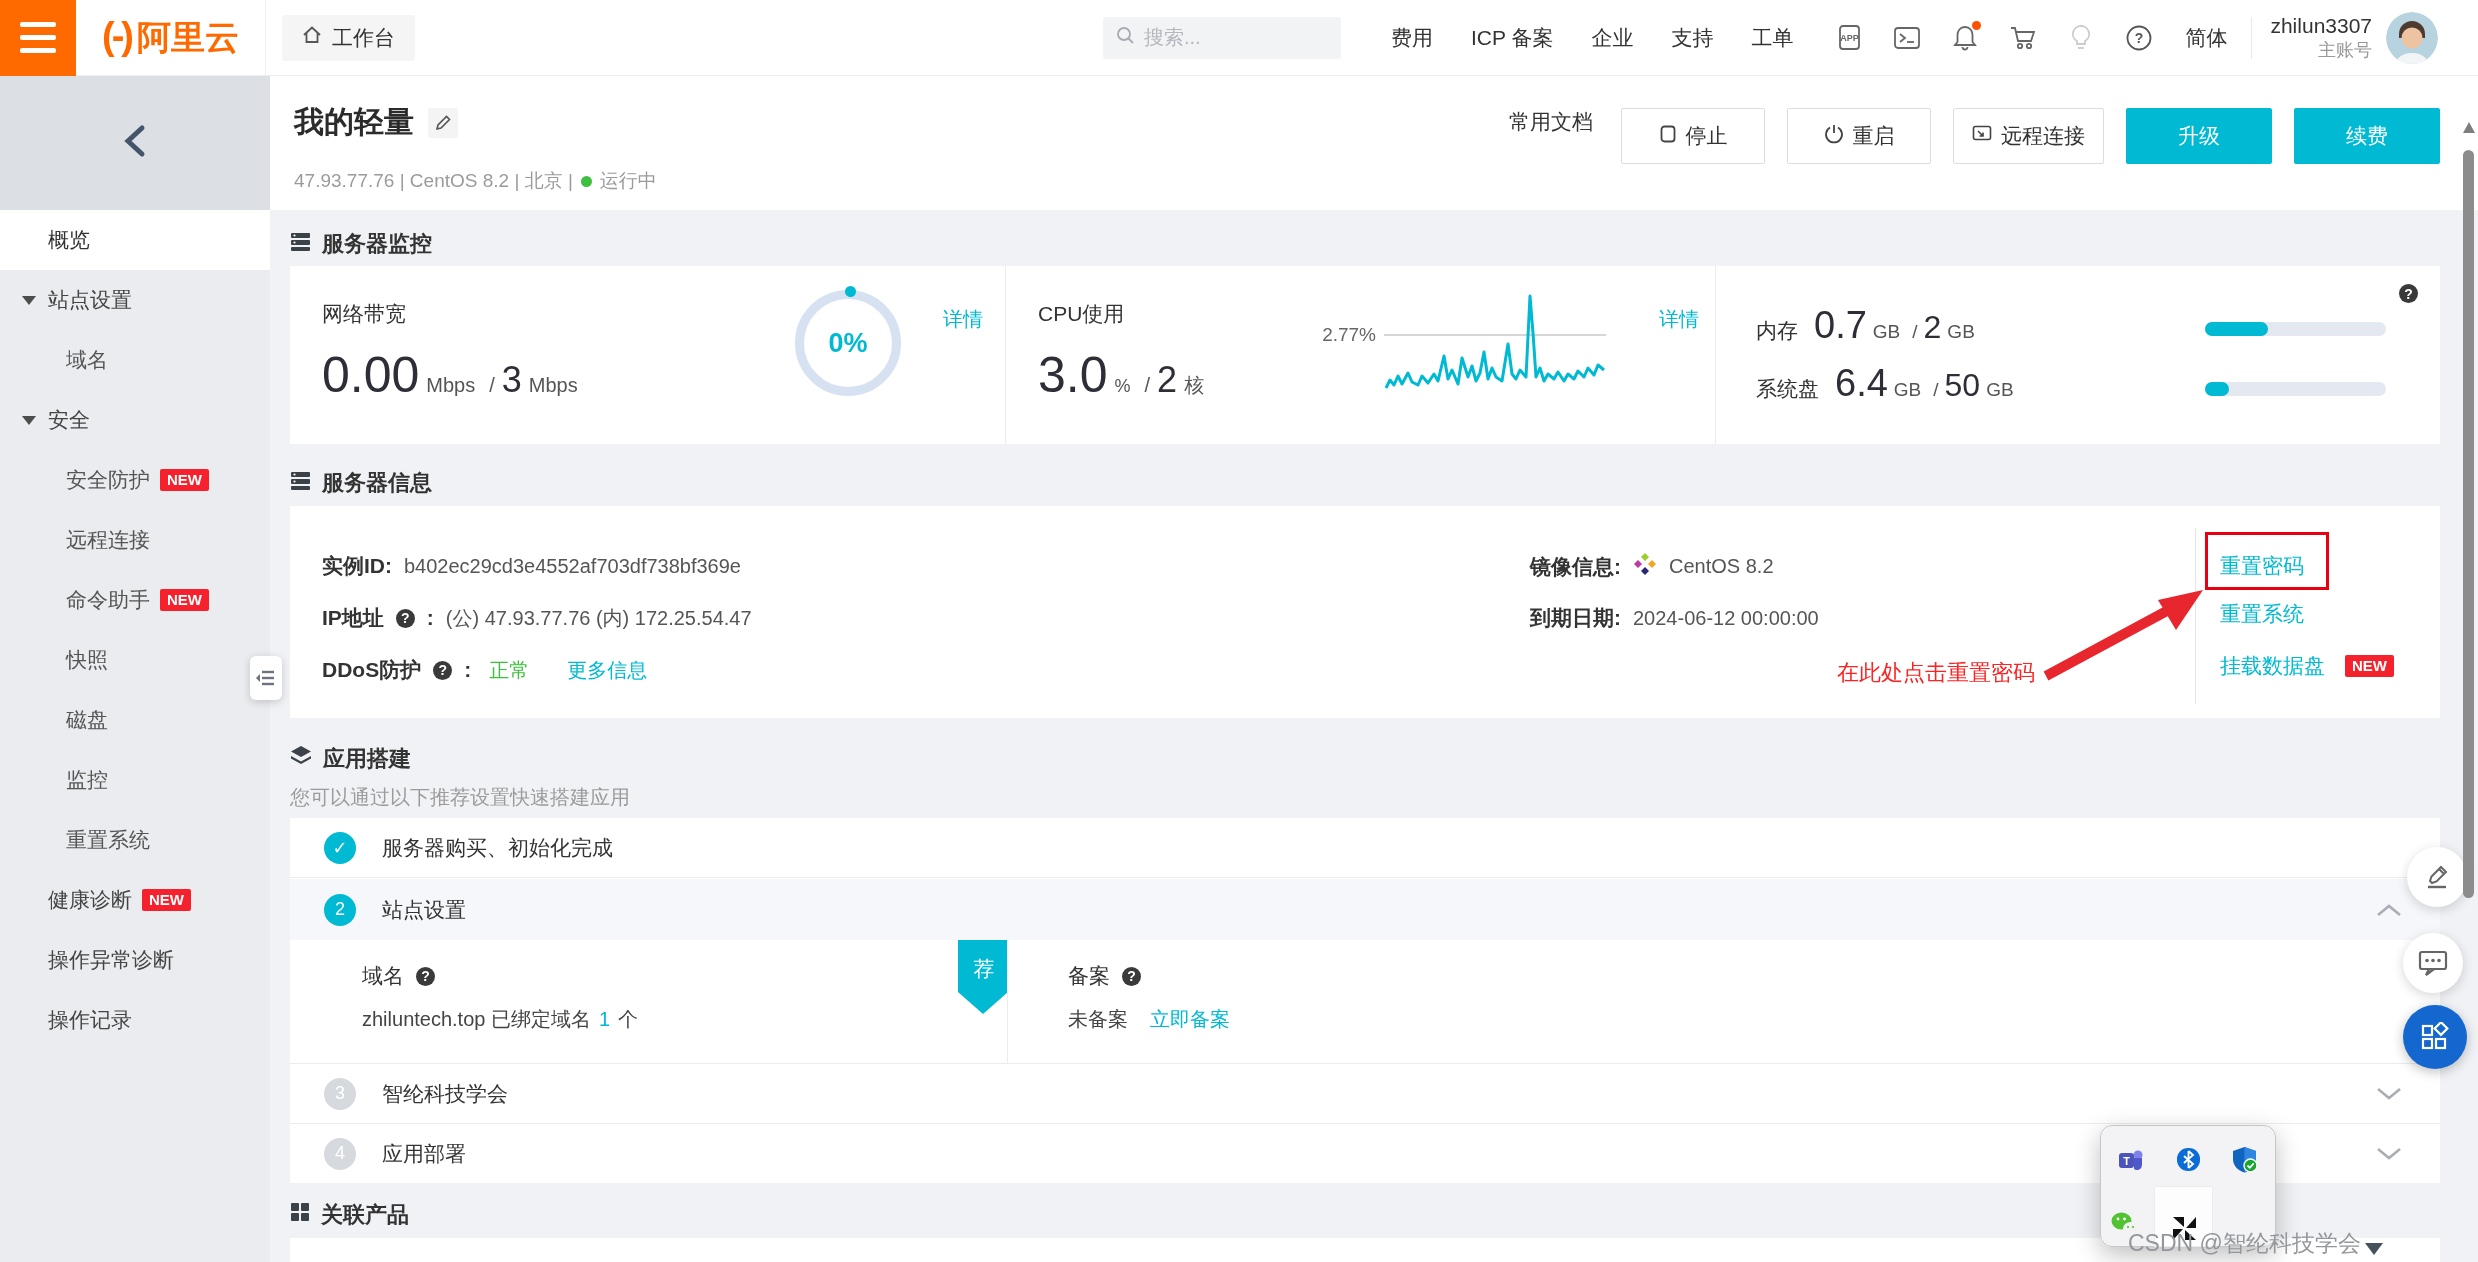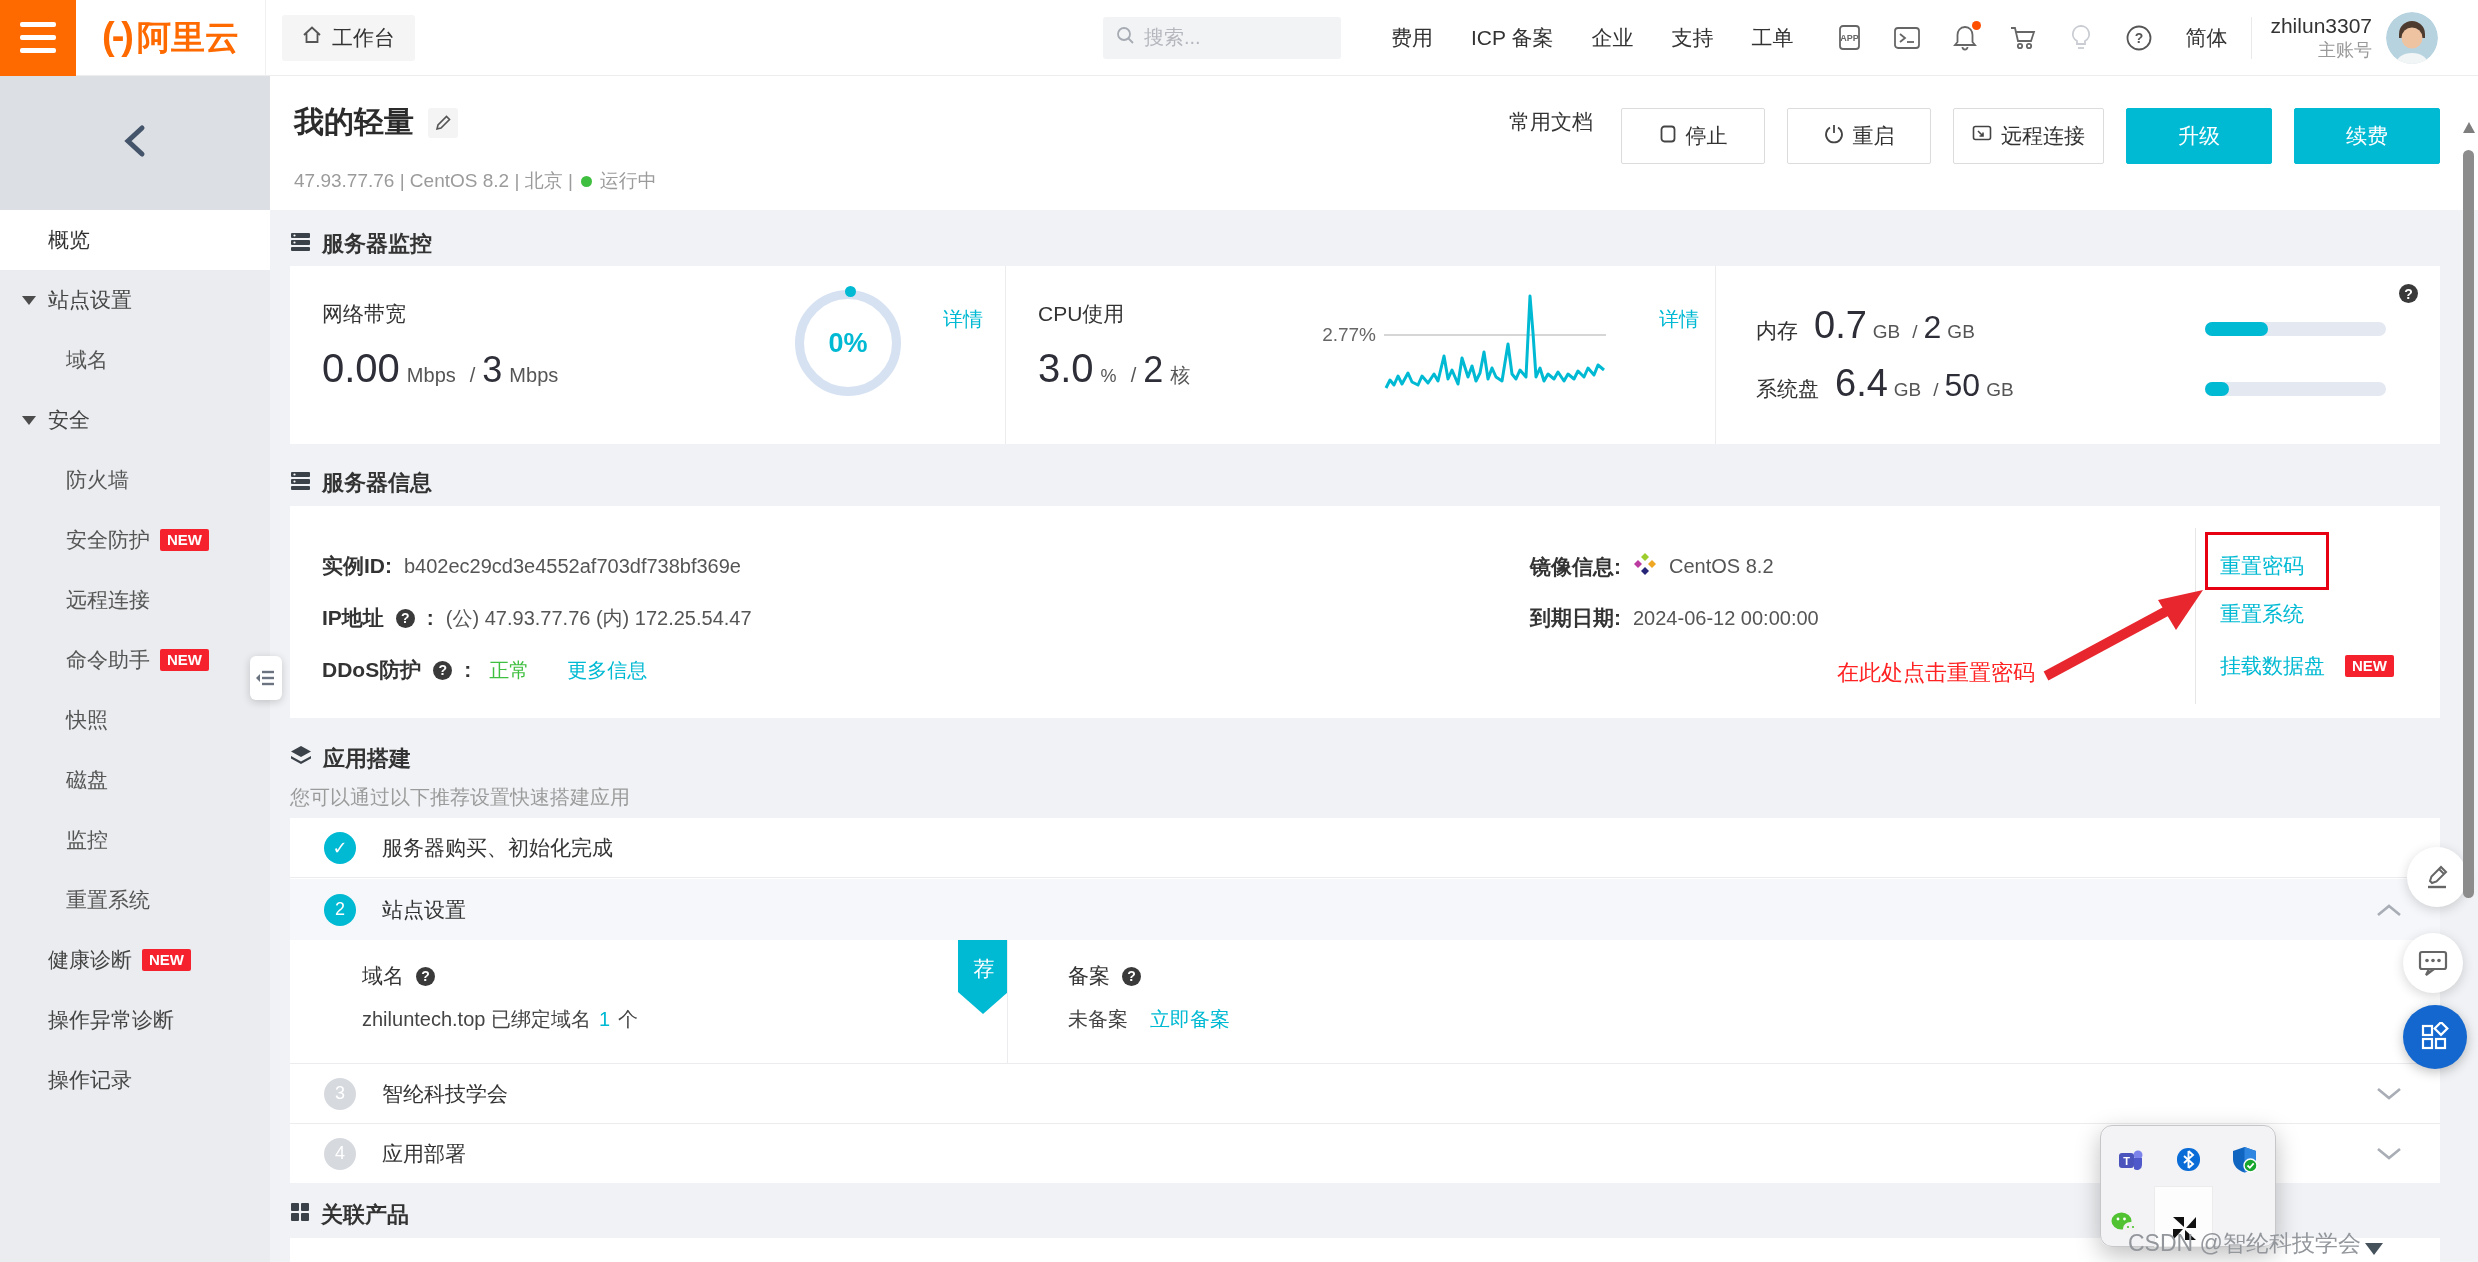--- a/index.html
+++ b/index.html
@@ -58,21 +58,21 @@
   .sec-title{position:absolute;left:20px;display:flex;gap:11px;align-items:center;font-size:22px;color:#333;font-weight:600;}
   .card{position:absolute;left:20px;width:2150px;background:#fff;}
   
   .mon-card{top:190px;height:178px;display:flex;}
   .mcol{position:relative;height:100%;}
   .mcol.c1{width:715px;}
   .mcol.c2{width:710px;border-left:1px solid var(--line);padding-left:24px;}
   .mcol.c3{width:725px;border-left:1px solid var(--line);}
   .mlabel{position:absolute;left:32px;top:34px;font-size:21px;color:#333;}
   .mval{position:absolute;left:32px;top:80px;display:flex;align-items:baseline;}
-  .bignum{font-size:40px;color:#2e2e38;}
+  .bignum{font-size:50px;color:#2e2e38;}
   .mdnum{font-size:36px;color:#2e2e38;}
   .unit{font-size:20px;color:#555;margin:0 7px;}
   .detail{position:absolute;top:40px;font-size:20px;}
   .gauge{position:absolute;left:505px;top:24px;width:106px;height:106px;border:9px solid #d6e2f2;border-radius:50%;display:flex;align-items:center;justify-content:center;}
   .gauge .gdot{position:absolute;left:41px;top:-13px;width:11px;height:11px;border-radius:50%;background:var(--accent);}
   .gauge .gval{font-size:27px;font-weight:bold;color:var(--accent);}
   .spark{position:absolute;left:300px;top:22px;width:310px;height:120px;}
   .spark .ref{position:absolute;left:0;top:36px;width:70px;text-align:right;font-size:19px;color:#666;}
   .pline{position:absolute;left:40px;height:14px;width:181px;background:#e3e8f1;border-radius:7px;left:489px;}
   .pfill{height:100%;background:var(--accent);border-radius:7px;}
@@ -229,23 +229,20 @@
     <div class="s-row group">
         <span class="tri"></span>
         <span>站点设置</span>
       </div>
     <div class="s-row child">
         <span>域名</span>
       </div>
     <div class="s-row group">
         <span class="tri"></span>
         <span>安全</span>
-      </div>
-    <div class="s-row child">
-        <span>防火墙</span>
       </div>
     <div class="s-row child">
         <span>安全防护</span>
         <span class="badge">NEW</span>
       </div>
     <div class="s-row child">
         <span>远程连接</span>
       </div>
     <div class="s-row child">
         <span>命令助手</span>

